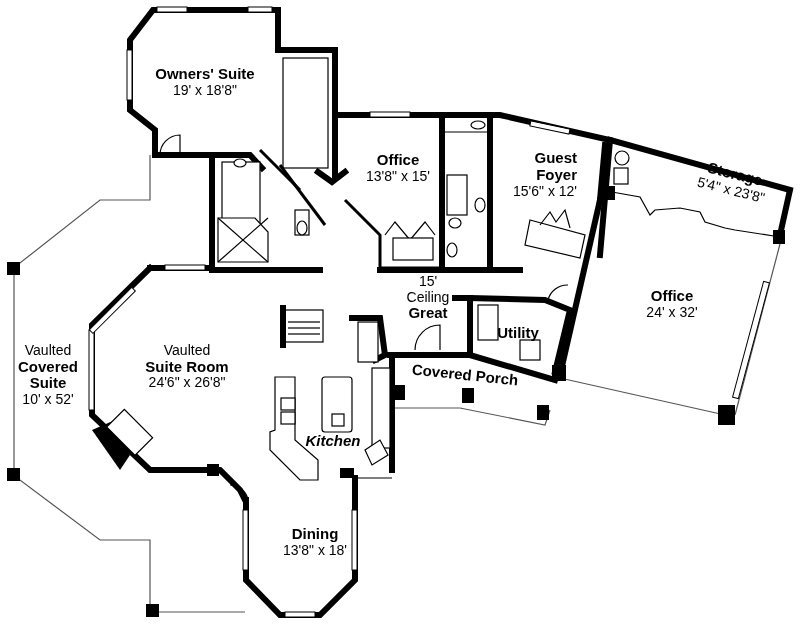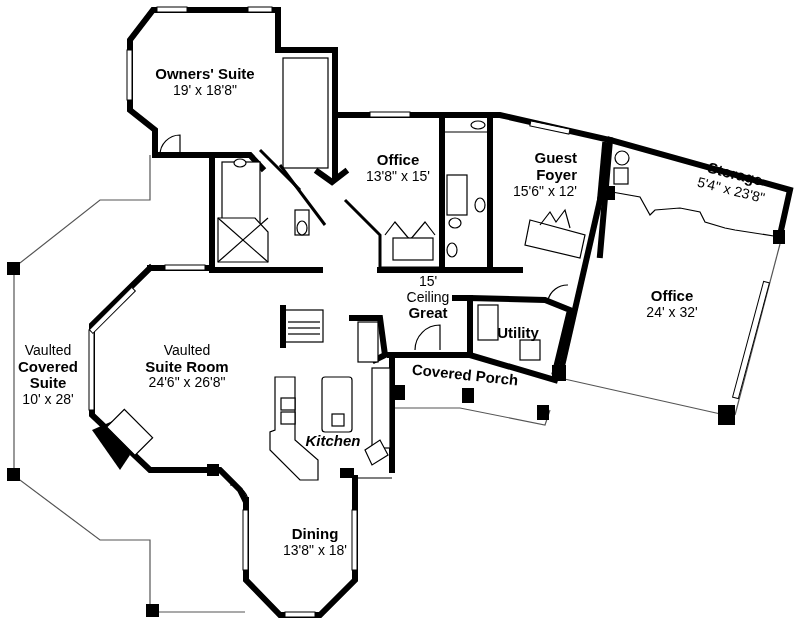--- a/index.html
+++ b/index.html
@@ -182,21 +182,21 @@
 <div class="label" style="left:518px;top:311px;margin-top:14px;">
   <span class="b">Utility</span>
 </div>
 <div class="label" style="left:465px;top:367px;transform:translateX(-50%) rotate(6deg);">
   <span class="b">Covered Porch</span>
 </div>
 <div class="label" style="left:48px;top:343px;">
   <span class="n">Vaulted</span>
   <span class="b">Covered</span>
   <span class="b">Suite</span>
-  <span class="n">10' x 28'</span>
+  <span class="n">10' x 52'</span>
 </div>
 <div class="label" style="left:187px;top:343px;">
   <span class="n">Vaulted</span>
   <span class="b">Suite Room</span>
   <span class="n">24'6" x 26'8"</span>
 </div>
 <div class="label" style="left:333px;top:433px;font-style:italic;">
   <span class="b">Kitchen</span>
 </div>
 <div class="label" style="left:315px;top:526px;">

